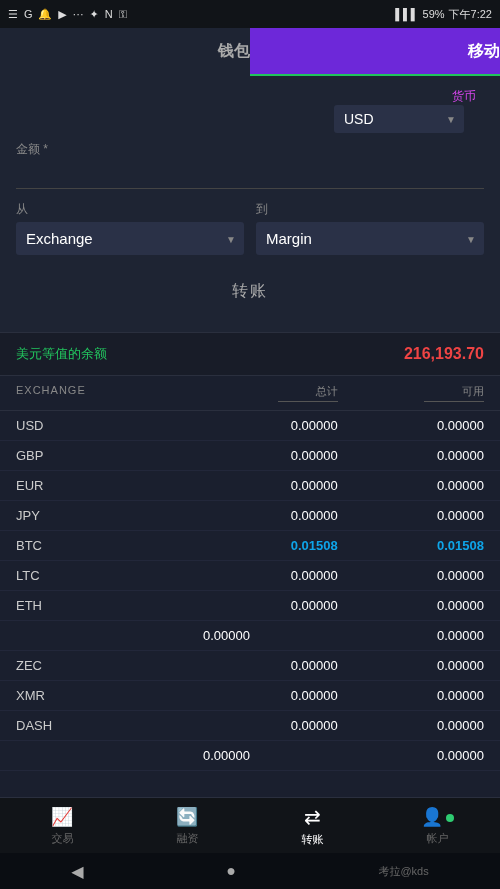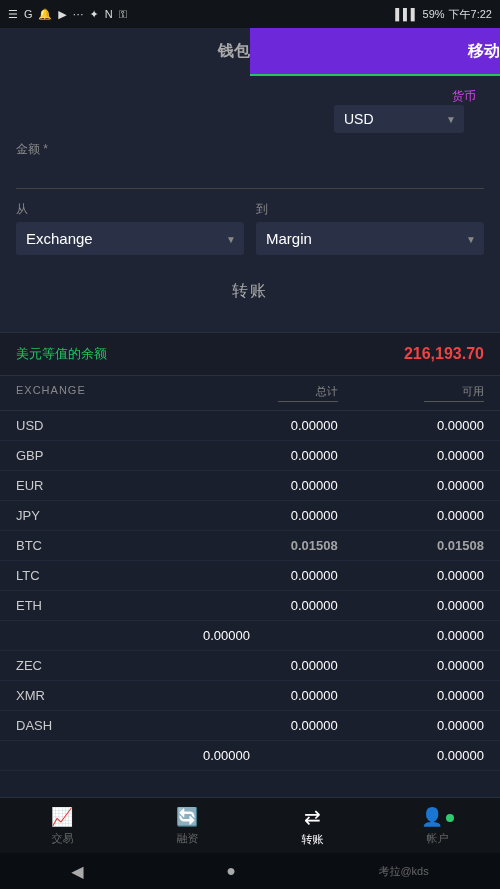--- a/index.html
+++ b/index.html
@@ -223,21 +223,21 @@
       color: #fff;
       text-align: right;
     }
     .td-available {
       flex: 1;
       font-size: 13px;
       color: #fff;
       text-align: right;
     }
     .td-total.highlight, .td-available.highlight {
-      color: #a3a3a3;
+      color: #0ea5e9;
       font-weight: bold;
     }
 
     
     .bottom-nav {
       position: absolute;
       bottom: 36px;
       left: 0;
       width: 100%;
       height: 56px;

